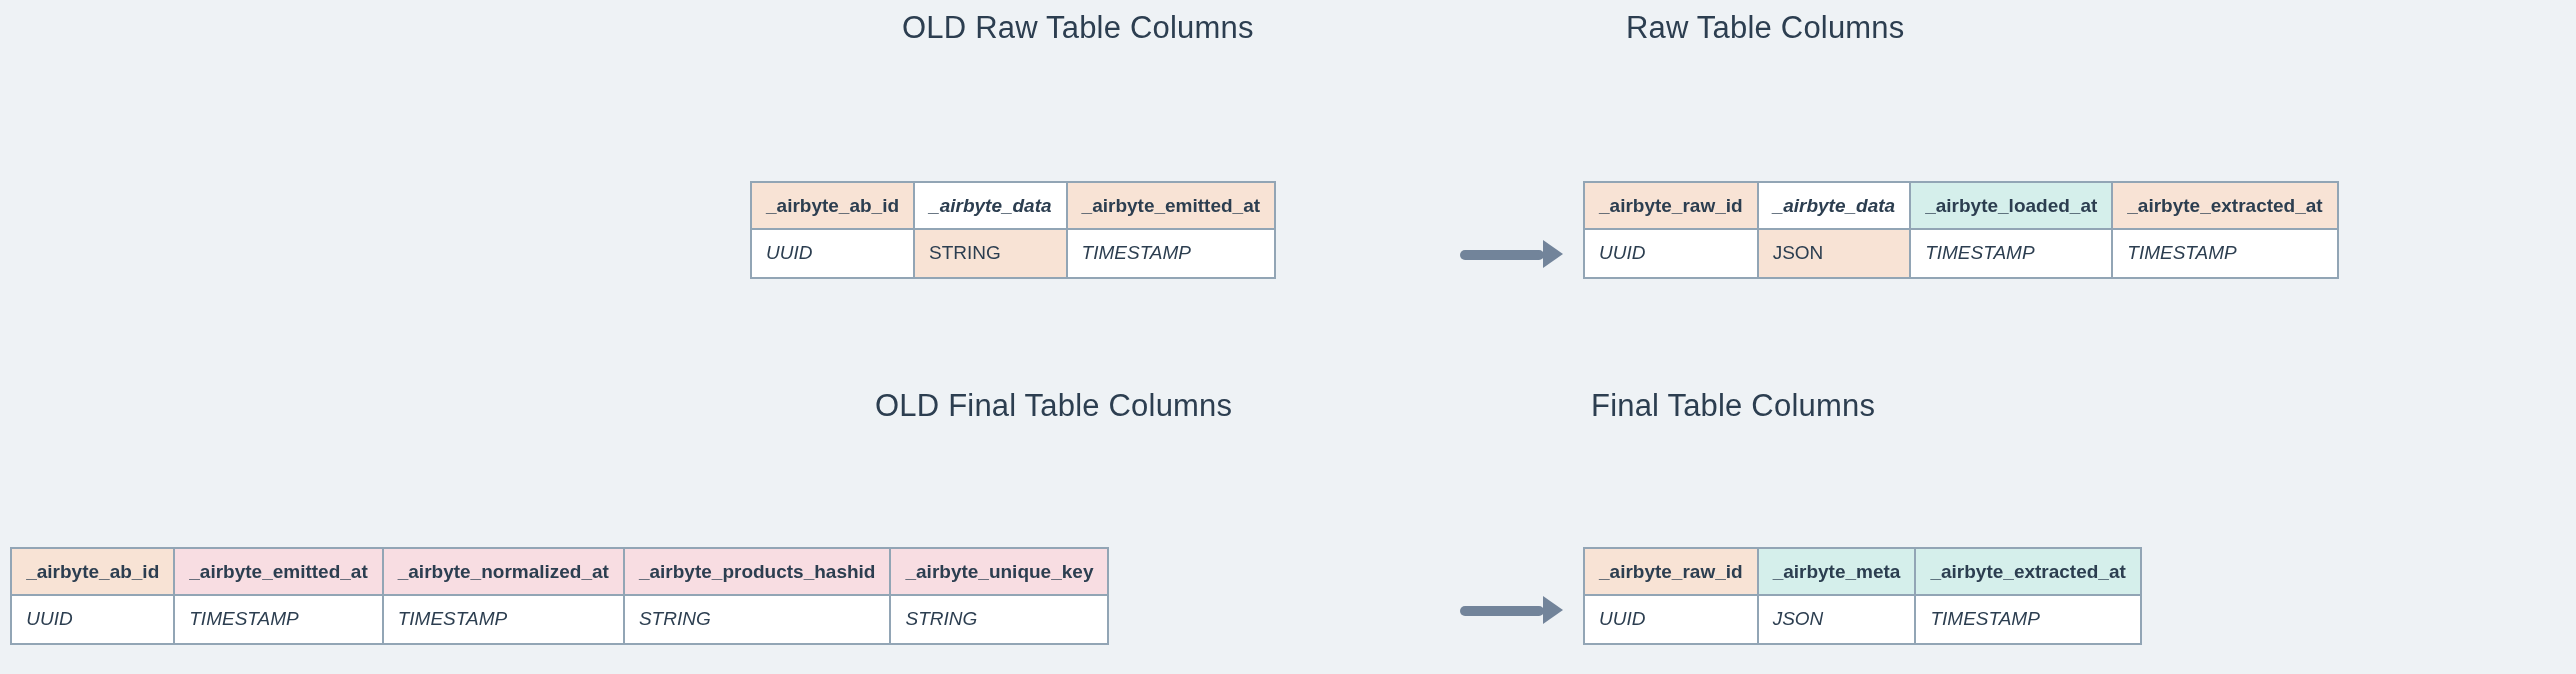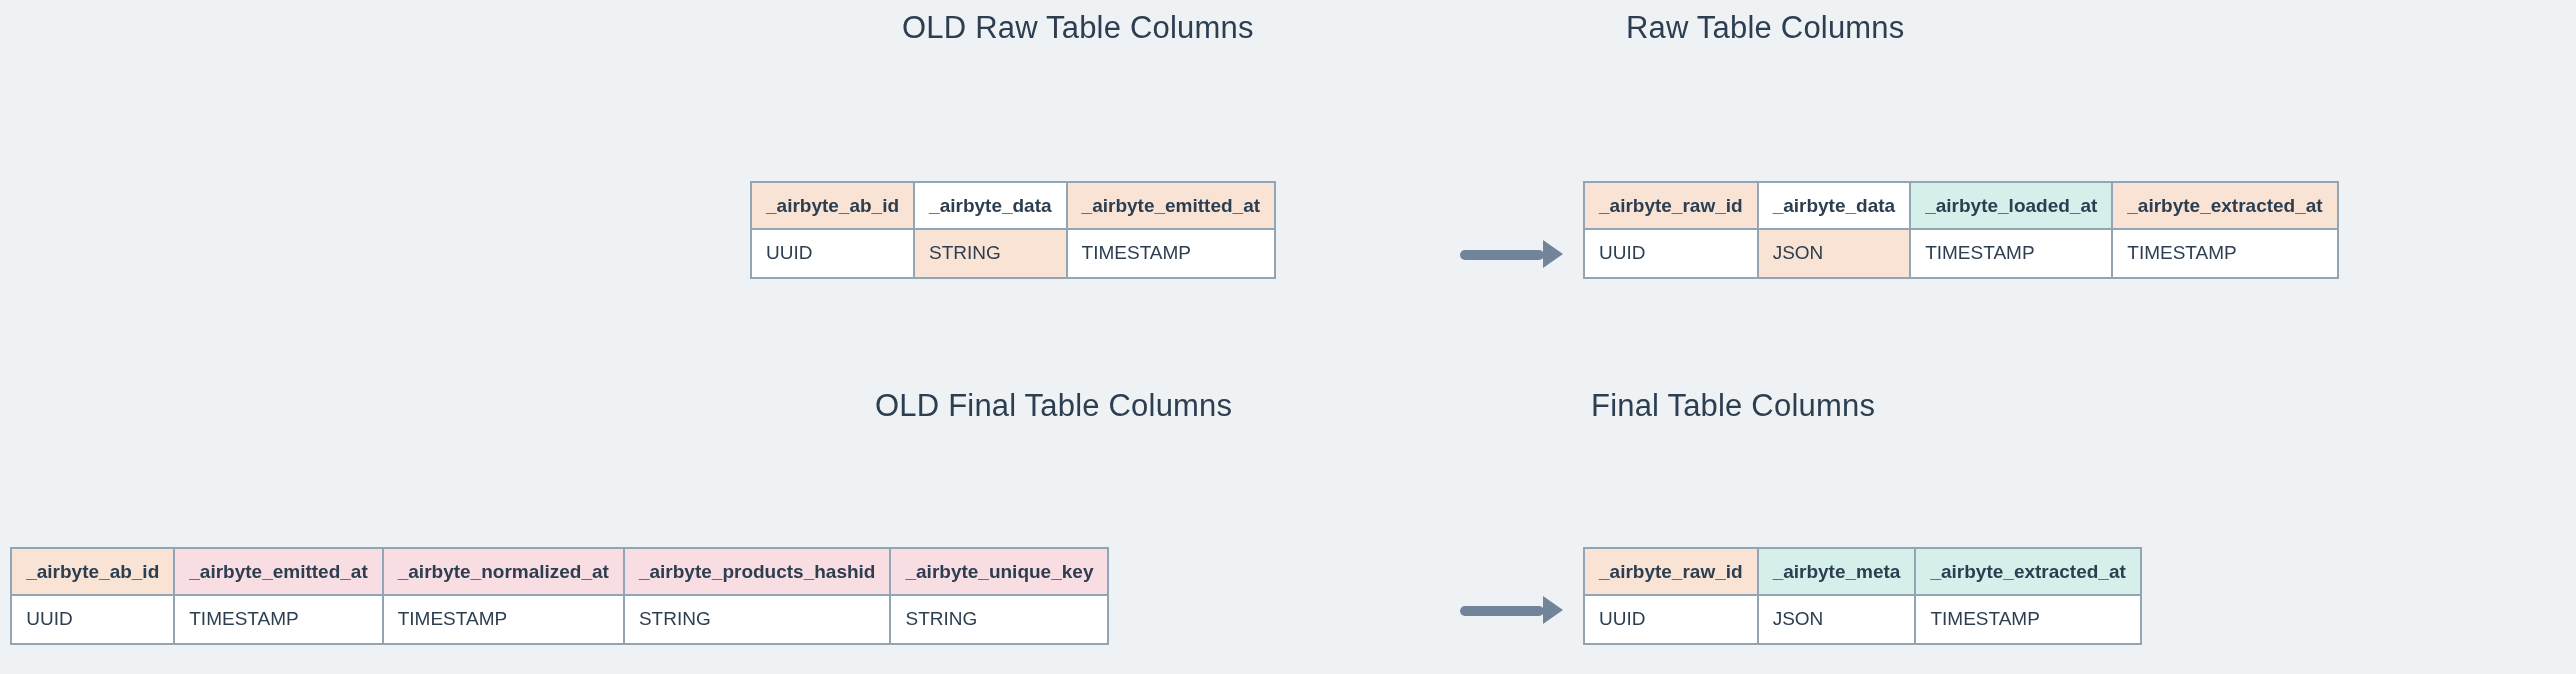--- a/index.html
+++ b/index.html
@@ -64,21 +64,21 @@
     text-align: left;
     padding: 12.4px 14px;
     height: 47px;
     margin-left: 6px;
   }
 
   
   .fill-peach { background: #f8e3d5 !important; }
   .fill-teal  { background: #d5efeb !important; }
   .fill-pink  { background: #f8dde2 !important; }
-  .fill-white { background: #ffffff !important; }
+  .fill-white { background: #ffffff !important; font-style: italic; }
 
   
   #table-old-raw   { left: 750px; top: 181px; }
   #table-new-raw   { left: 1583px; top: 181px; }
   #table-old-final { left: 10.2px;   top: 547px; }
   #table-new-final { left: 1583px; top: 547px; }
 
   
   .arrow {
     position: absolute;

